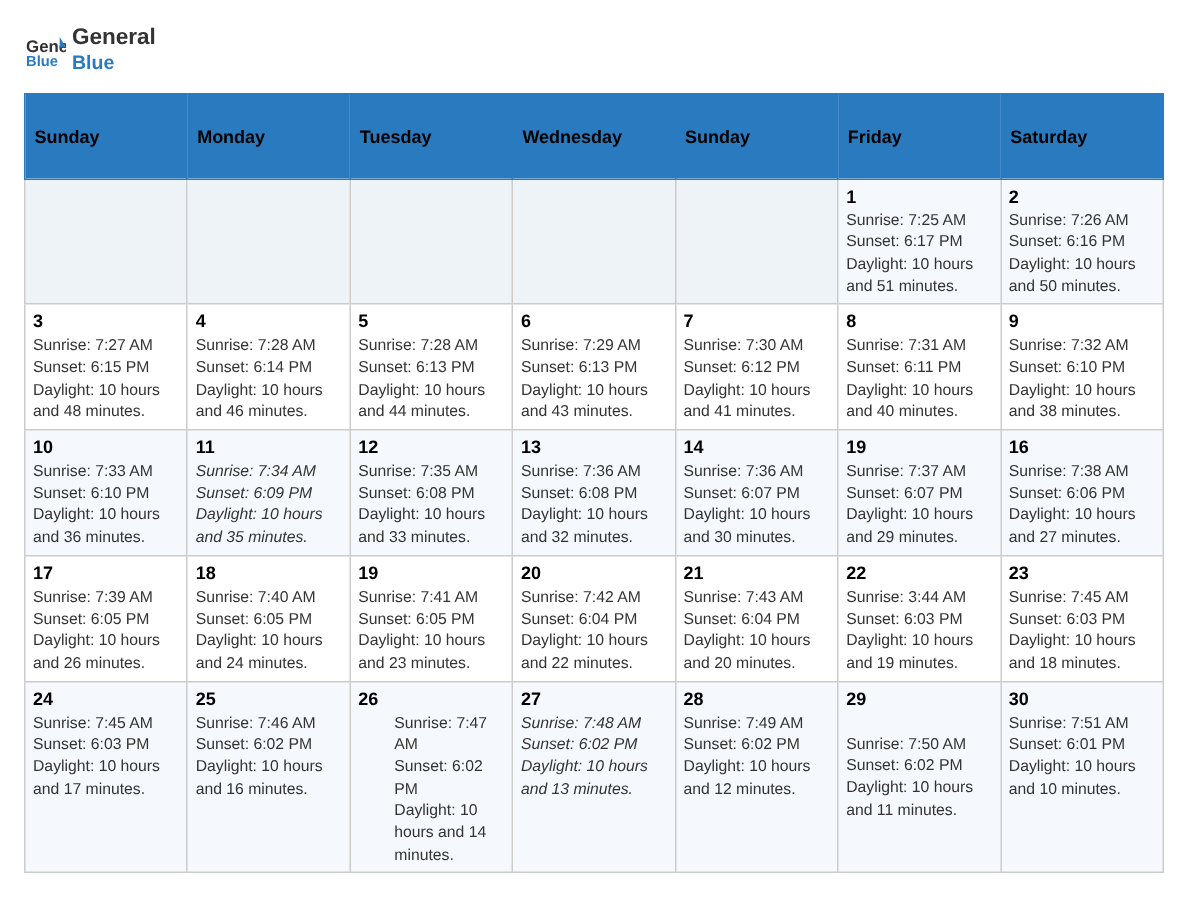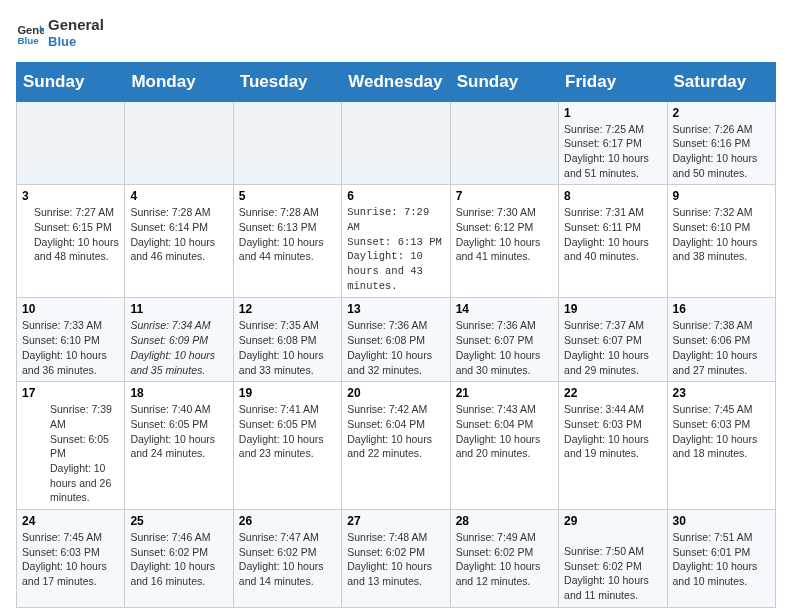--- a/index.html
+++ b/index.html
@@ -38,24 +38,24 @@
       color: #555;
       margin-top: 2px;
     }
     table {
       width: 100%;
       border-collapse: collapse;
       font-size: 10.5px;
     }
     thead tr th {
       background-color: #2a7abf;
-      color: #ffffff;
+      color: #000000;
       text-align: left;
-      padding: 9px 6px;
-      font-size: 17px;
+      padding: 21px 6px;
+      font-size: 12px;
       font-weight: bold;
       border: 1px solid #2a7abf;
     }
     tbody tr td {
       border: 1px solid #ccc;
       vertical-align: top;
       padding: 4px 5px;
       width: calc(100% / 7);
       min-height: 70px;
       height: 80px;
@@ -130,39 +130,39 @@
         <td>
           <span class="day-number">2</span>
           <div class="day-info" style="white-space: pre-line;">Sunrise: 7:26 AM
 Sunset: 6:16 PM
 Daylight: 10 hours and 50 minutes.</div>
         </td>
       </tr>
       <tr>
         <td>
           <span class="day-number">3</span>
-          <div class="day-info" style="white-space: pre-line; margin-left: 12px;">Sunrise: 7:27 AM
+          <div class="day-info" style="white-space: pre-line;">Sunrise: 7:27 AM
 Sunset: 6:15 PM
 Daylight: 10 hours and 48 minutes.</div>
         </td>
         <td>
           <span class="day-number">4</span>
           <div class="day-info" style="white-space: pre-line;">Sunrise: 7:28 AM
 Sunset: 6:14 PM
 Daylight: 10 hours and 46 minutes.</div>
         </td>
         <td>
           <span class="day-number">5</span>
           <div class="day-info" style="white-space: pre-line;">Sunrise: 7:28 AM
 Sunset: 6:13 PM
 Daylight: 10 hours and 44 minutes.</div>
         </td>
         <td>
           <span class="day-number">6</span>
-          <div class="day-info" style="white-space: pre-line; font-family: Liberation Mono, monospace;">Sunrise: 7:29 AM
+          <div class="day-info" style="white-space: pre-line;">Sunrise: 7:29 AM
 Sunset: 6:13 PM
 Daylight: 10 hours and 43 minutes.</div>
         </td>
         <td>
           <span class="day-number">7</span>
           <div class="day-info" style="white-space: pre-line;">Sunrise: 7:30 AM
 Sunset: 6:12 PM
 Daylight: 10 hours and 41 minutes.</div>
         </td>
         <td>
@@ -218,21 +218,21 @@
         <td>
           <span class="day-number">16</span>
           <div class="day-info" style="white-space: pre-line;">Sunrise: 7:38 AM
 Sunset: 6:06 PM
 Daylight: 10 hours and 27 minutes.</div>
         </td>
       </tr>
       <tr>
         <td>
           <span class="day-number">17</span>
-          <div class="day-info" style="white-space: pre-line; margin-left: 28px;">Sunrise: 7:39 AM
+          <div class="day-info" style="white-space: pre-line;">Sunrise: 7:39 AM
 Sunset: 6:05 PM
 Daylight: 10 hours and 26 minutes.</div>
         </td>
         <td>
           <span class="day-number">18</span>
           <div class="day-info" style="white-space: pre-line;">Sunrise: 7:40 AM
 Sunset: 6:05 PM
 Daylight: 10 hours and 24 minutes.</div>
         </td>
         <td>
@@ -274,27 +274,27 @@
 Daylight: 10 hours and 17 minutes.</div>
         </td>
         <td>
           <span class="day-number">25</span>
           <div class="day-info" style="white-space: pre-line;">Sunrise: 7:46 AM
 Sunset: 6:02 PM
 Daylight: 10 hours and 16 minutes.</div>
         </td>
         <td>
           <span class="day-number">26</span>
-          <div class="day-info" style="white-space: pre-line;">Sunrise: 7:47 AM
+          <div class="day-info" style="white-space: pre-line; margin-left: 24px;">Sunrise: 7:47 AM
 Sunset: 6:02 PM
 Daylight: 10 hours and 14 minutes.</div>
         </td>
         <td>
           <span class="day-number">27</span>
-          <div class="day-info" style="white-space: pre-line;">Sunrise: 7:48 AM
+          <div class="day-info" style="white-space: pre-line; font-style: italic;">Sunrise: 7:48 AM
 Sunset: 6:02 PM
 Daylight: 10 hours and 13 minutes.</div>
         </td>
         <td>
           <span class="day-number">28</span>
           <div class="day-info" style="white-space: pre-line;">Sunrise: 7:49 AM
 Sunset: 6:02 PM
 Daylight: 10 hours and 12 minutes.</div>
         </td>
         <td>

